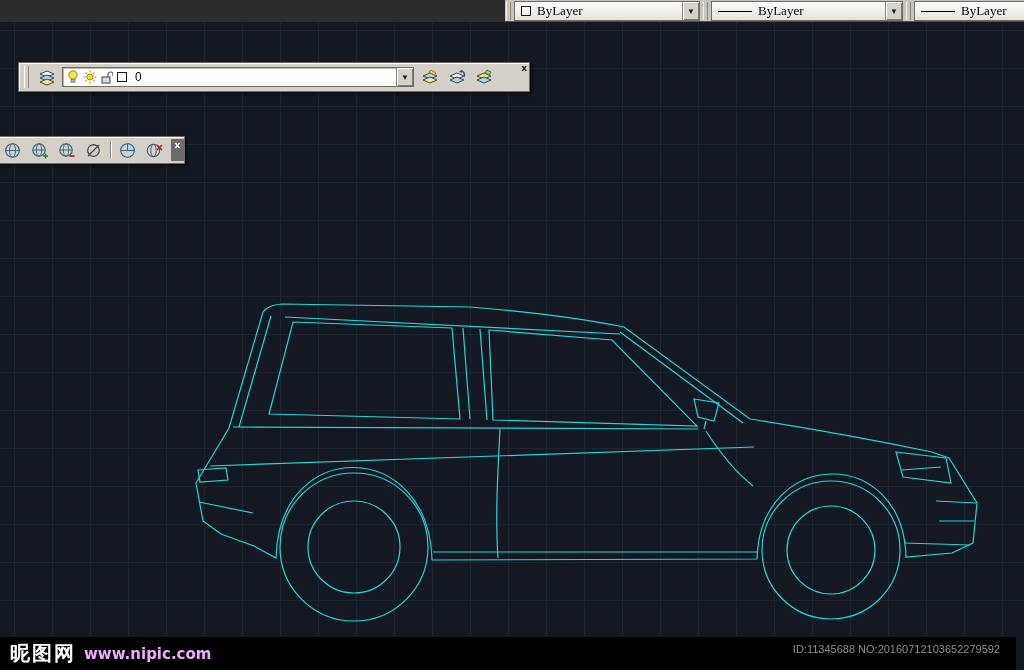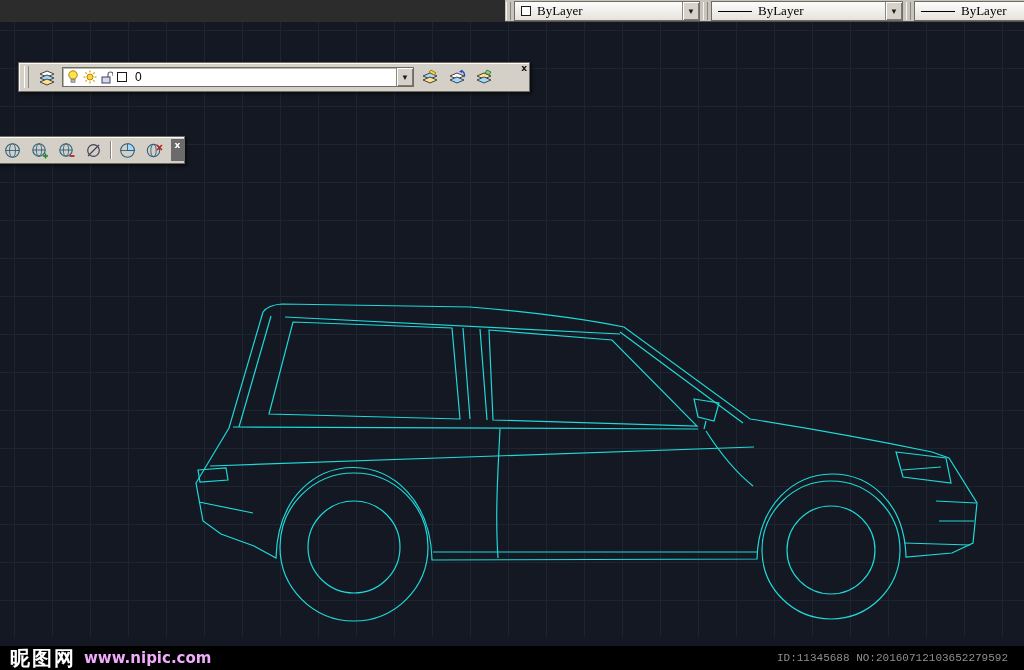--- a/index.html
+++ b/index.html
@@ -47,26 +47,26 @@
     background:#fff;border:1px solid #6f6c64;box-shadow:inset 1px 1px 0 #b9b6ae;
     padding-left:4px;font:12px "Liberation Sans",sans-serif;color:#000;margin:0 2px;}
   .layer-field .licon{margin-right:4px;display:flex;align-items:center;}
   .layer-name{margin-left:2px;}
   .layers-toolbar{left:18px;top:62px;width:512px;height:30px;}
   .view-toolbar{left:-6px;top:136px;height:28px;padding-right:0;}
   .vt-close{width:13px;align-self:stretch;background:#6b6b6b;color:#fff;
     font:bold 9px "DejaVu Sans",sans-serif;display:flex;justify-content:center;
     padding-top:1px;margin-left:3px;}
   
-  .bottombar{position:absolute;left:0;right:0;bottom:0;height:24px;background:#000;z-index:40;
+  .bottombar{position:absolute;left:0;right:8px;bottom:0;height:33px;background:#000;z-index:40;
     display:flex;align-items:center;}
   .wm-logo{color:#fff;font-weight:bold;font-size:20px;margin-left:10px;letter-spacing:2px;
     font-family:"DejaVu Sans",sans-serif;}
   .wm-site{color:#f0abfc;font-weight:bold;font-size:15px;margin-left:8px;font-family:"DejaVu Sans",sans-serif;}
-  .wm-id{position:absolute;right:16px;top:6px;color:#8f8f8f;font-size:11px;font-family:Liberation Mono, monospace;}
+  .wm-id{position:absolute;right:16px;top:6px;color:#8f8f8f;font-size:11px;font-family:Liberation Sans, sans-serif;}
 </style>
 </head>
 <body>
 
 <div class="screen">
 
   <div class="canvas"></div>
 
   <svg class="drawing-svg" viewBox="0 0 1024 670" aria-hidden="true">
     <g>

